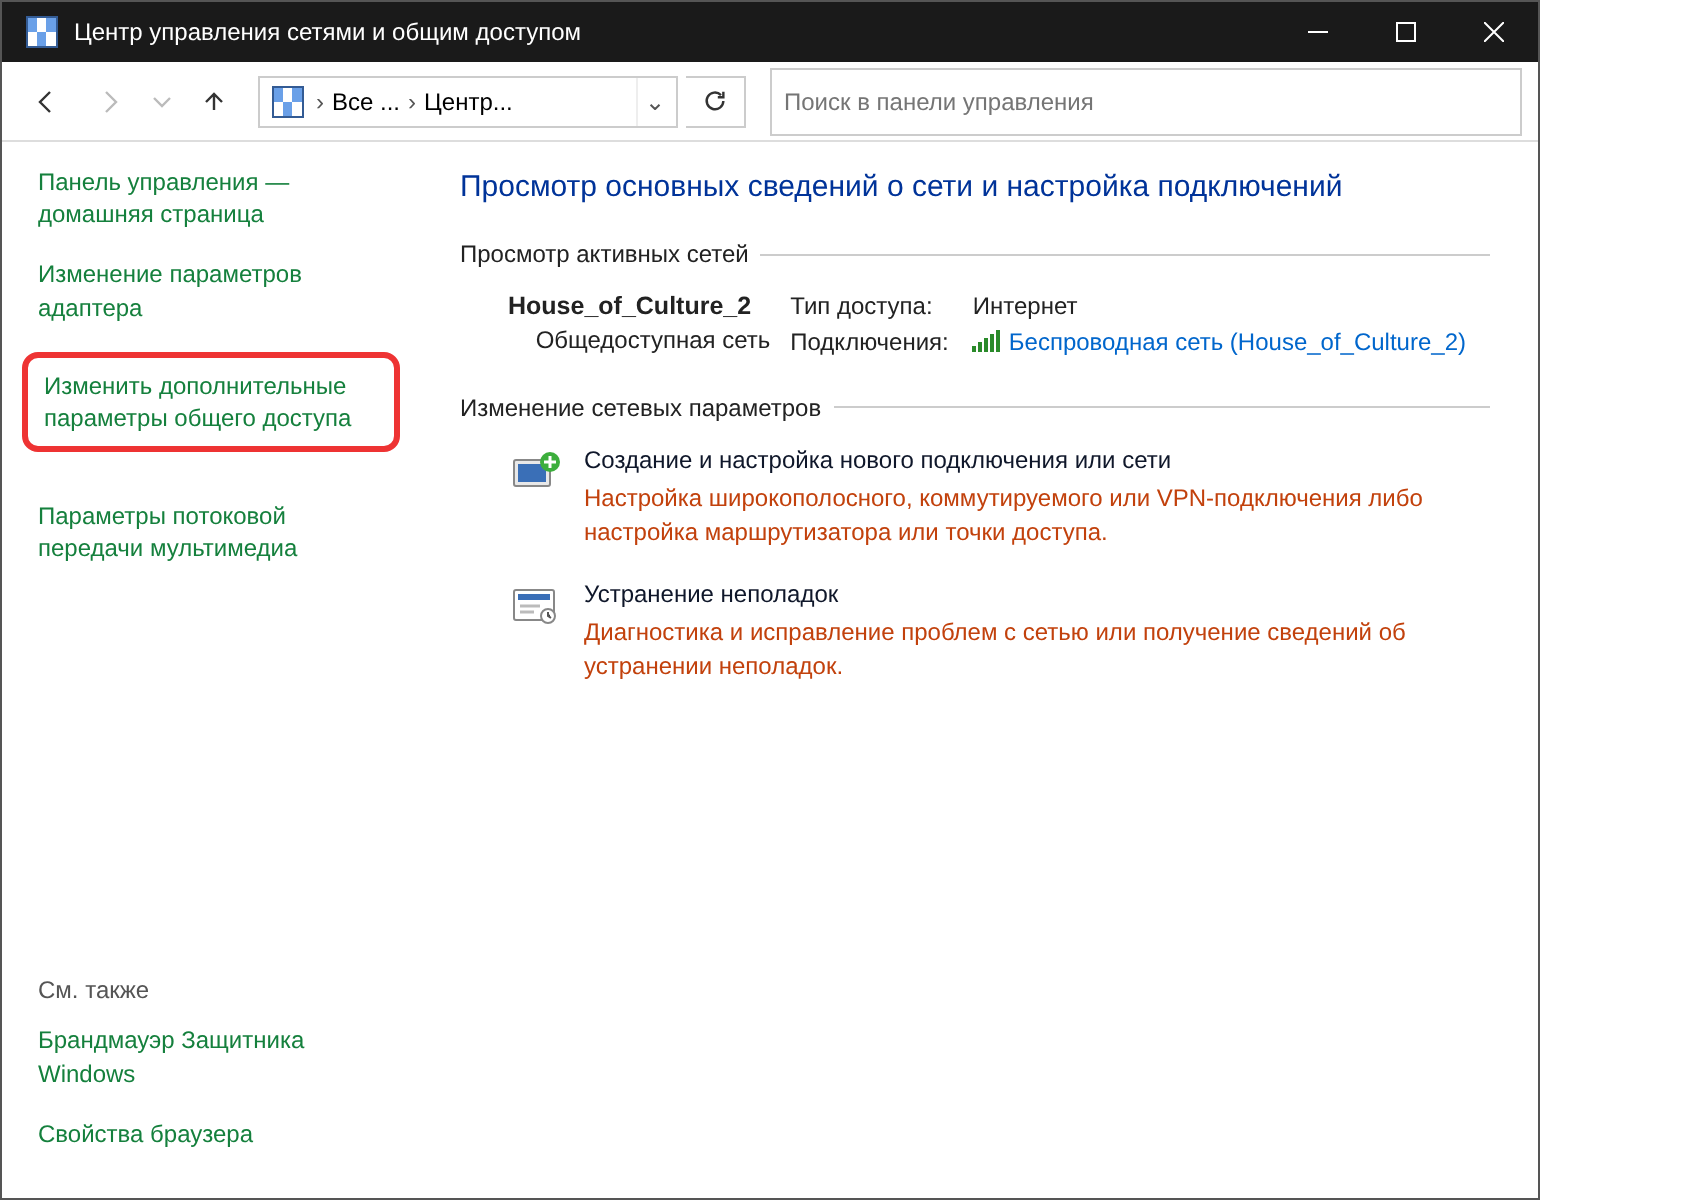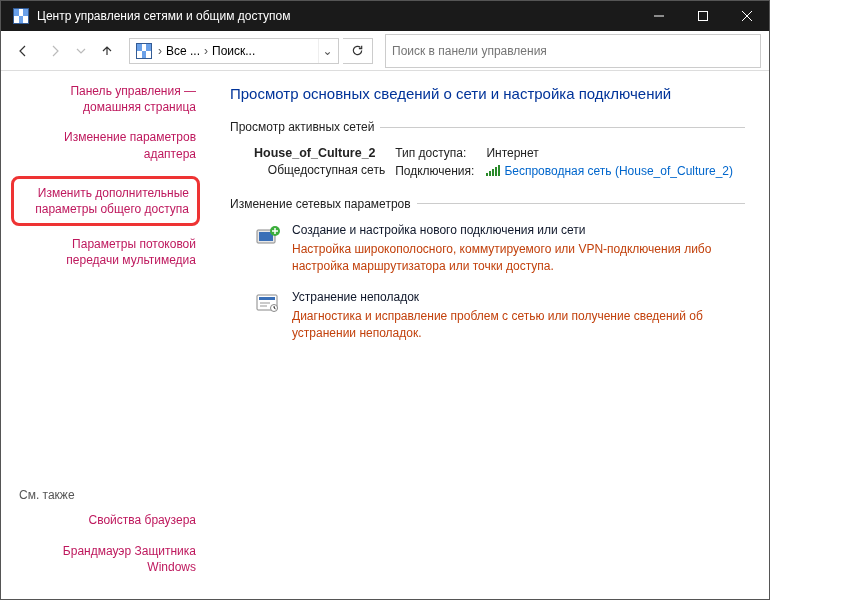--- a/index.html
+++ b/index.html
@@ -30,22 +30,22 @@
   .addressbar .crumb { padding: 0 2px; color: #000; white-space: nowrap; }
   .addressbar .chev { width: 8px; color: #555; padding: 0 2px; }
   .addressbar .drop { width: 18px; text-align: center; color: #555; margin-left: auto; border-left: 1px solid #eee; height: 100%; line-height: 24px; }
   .refresh-btn { width: 30px; height: 26px; border: 1px solid #ccc; border-left: none; display:flex; align-items:center; justify-content:center; }
   .refresh-btn svg { width: 13px; height: 13px; stroke: #333; fill: none; stroke-width: 1.3; }
   .searchbox { flex: 1; height: 26px; border: 1px solid #ccc; margin-left: 8px; font-size: 12px; padding: 16px 6px; color: #888; outline: none; }
 
   
   .body { flex: 1; display: flex; overflow: hidden; }
   .sidebar { width: 205px; padding: 12px 10px 10px 18px; font-size: 12px; display:flex; flex-direction:column; }
-  .sidebar a { color: #be185d; text-decoration: none; display: block; margin-bottom: 14px; line-height: 1.35; cursor: pointer; text-align: right; }
-  .sidebar a.highlighted { border: 3px solid #e33; border-radius: 8px; padding: 6px 8px; margin-left: -8px; margin-right: -4px; margin-bottom: 10px; }
+  .sidebar a { color: #15803d; text-decoration: none; display: block; margin-bottom: 14px; line-height: 1.35; cursor: pointer; }
+  .sidebar a.highlighted { border: 3px solid #e33; border-radius: 8px; padding: 6px 8px; margin-left: -8px; margin-right: -4px; margin-bottom: 24px; }
   .sidebar .spacer { flex:1; }
   .sidebar .see-also { color:#555; font-size:12px; margin-bottom:10px; }
 
   .content { flex: 1; padding: 14px 24px 10px 24px; font-size: 12px; color: #222; overflow: auto; }
   h1.page-title { color: #003399; font-size: 15px; font-weight: 400; margin-bottom: 18px; }
   .group-label { font-size: 12px; color: #222; display: flex; align-items: center; gap: 6px; margin-bottom: 12px; }
   .group-label .line { flex: 1; height: 1px; background: #ccc; }
 
   .network-row { display: flex; margin: 0 12px 18px 24px; gap: 10px; }
   .network-left { flex: 1; }
@@ -106,42 +106,42 @@
     <div class="nav-arrow nav-up">
       <svg viewBox="0 0 14 14">
           <path d="M7 11 V3 M3 7 L7 3 L11 7"></path>
         </svg>
     </div>
     <div class="addressbar">
       <div class="net-icon"></div>
       <span class="chev">›</span>
       <span class="crumb">Все ...</span>
       <span class="chev">›</span>
-      <span class="crumb">Поиск...</span>
+      <span class="crumb">Центр...</span>
       <span class="drop">⌄</span>
     </div>
     <div class="refresh-btn">
       <svg viewBox="0 0 14 14">
           <path d="M11.5 7a4.5 4.5 0 1 1-1.3-3.2M11.5 2v3h-3"></path>
         </svg>
     </div>
     <input class="searchbox" placeholder="Поиск в панели управления" style="">
   </div>
 
   <div class="body">
 
     <div class="sidebar">
       <a>Панель управления — домашняя страница</a>
       <a>Изменение параметров адаптера</a>
       <a class="highlighted">Изменить дополнительные параметры общего доступа</a>
       <a>Параметры потоковой передачи мультимедиа</a>
       <div class="spacer"></div>
       <div class="see-also">См. также</div>
+      <a>Брандмауэр Защитника Windows</a>
       <a>Свойства браузера</a>
-      <a>Брандмауэр Защитника Windows</a>
     </div>
 
     <div class="content">
       <h1 class="page-title">Просмотр основных сведений о сети и настройка подключений</h1>
 
       <div class="group-label">
         <span>Просмотр активных сетей</span>
         <span class="line"></span>
       </div>
 

